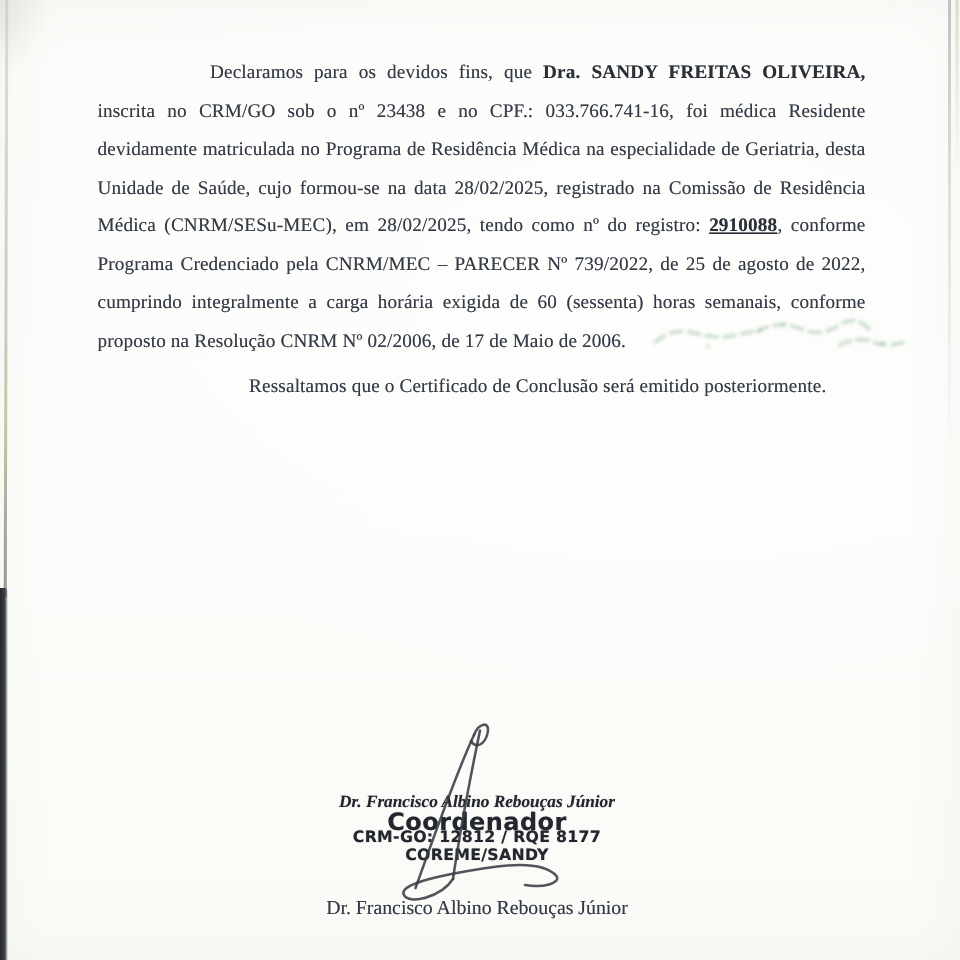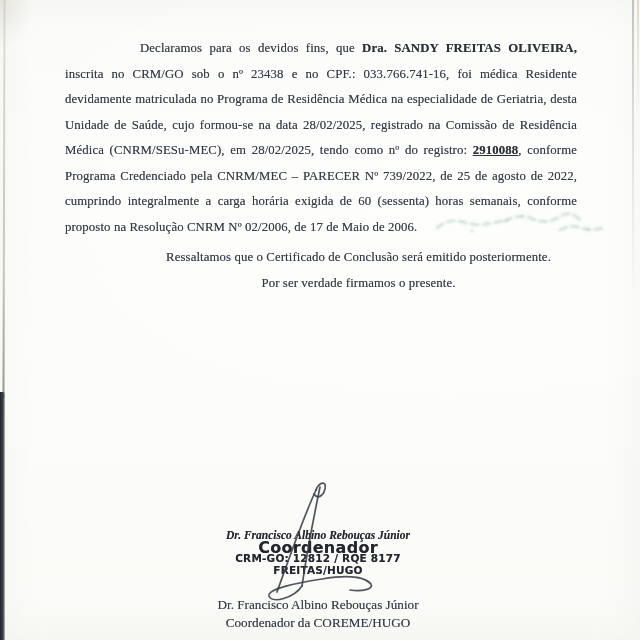--- a/index.html
+++ b/index.html
@@ -90,28 +90,27 @@
 <div class="page">
   <div class="corner-shade"></div>
   <div class="edge-left-tan"></div>
   <div class="edge-left-dark"></div>
   <div class="edge-right-fold"></div>
   <div class="edge-right-tan"></div>
 
   <div class="content">
     <p class="para indented"><span>Declaramos para os devidos fins, que </span><b>Dra. SANDY FREITAS OLIVEIRA,</b><span> inscrita no CRM/GO sob o nº 23438 e no CPF.: 033.766.741-16, foi médica Residente devidamente matriculada no Programa de Residência Médica na especialidade de Geriatria, desta Unidade de Saúde, cujo formou-se na data 28/02/2025, registrado na Comissão de Residência Médica (CNRM/SESu-MEC), em 28/02/2025, tendo como nº do registro: </span><b class="u">2910088</b><span>, conforme Programa Credenciado pela CNRM/MEC – PARECER Nº 739/2022, de 25 de agosto de 2022, cumprindo integralmente a carga horária exigida de 60 (sessenta) horas semanais, conforme proposto na Resolução CNRM Nº 02/2006, de 17 de Maio de 2006.</span></p>
     <p class="single gap-sm">Ressaltamos que o Certificado de Conclusão será emitido posteriormente.</p>
-    <p class="single">Por ser verdade firmamos o presente.</p>
   </div>
 
   <div class="stamp">
     <div class="stamp-name">Dr. Francisco Albino Rebouças Júnior</div>
     <div class="stamp-role">Coordenador</div>
     <div class="stamp-crm">CRM-GO: 12812 / RQE 8177</div>
-    <div class="stamp-org">FREITAS/HUGO</div>
+    <div class="stamp-org">COREME/SANDY</div>
   </div>
 
   <svg class="overlay" viewBox="0 0 640 640">
     <g filter="url(#blur1)">
       <path class="smudge-stroke" d="M 437,228 q 12,-10 26,-6 t 24,2 t 20,-4"></path>
       <path class="smudge-stroke" d="M 505,221 q 14,-8 28,-2 t 26,-2 t 22,4"></path>
       <path class="smudge-stroke" d="M 560,230 q 12,-6 22,-2 t 24,-1"></path>
       <circle cx="472" cy="231" r="1.6" fill="#9cc2a4" opacity=".4"></circle>
       <circle cx="522" cy="216" r="1.4" fill="#9cc2a4" opacity=".38"></circle>
       <circle cx="588" cy="229" r="1.6" fill="#9cc2a4" opacity=".4"></circle>
@@ -124,15 +123,14 @@
     </g>
     <defs>
       <filter id="blur1" x="-20%" y="-20%" width="140%" height="140%">
         <feGaussianBlur stdDeviation="1"></feGaussianBlur>
       </filter>
     </defs>
   </svg>
 
   <div class="typed-sig">
     <div>Dr. Francisco Albino Rebouças Júnior</div>
-    <div>Coordenador da COREME/HUGO</div>
   </div>
 </div>
 
 </body></html>

